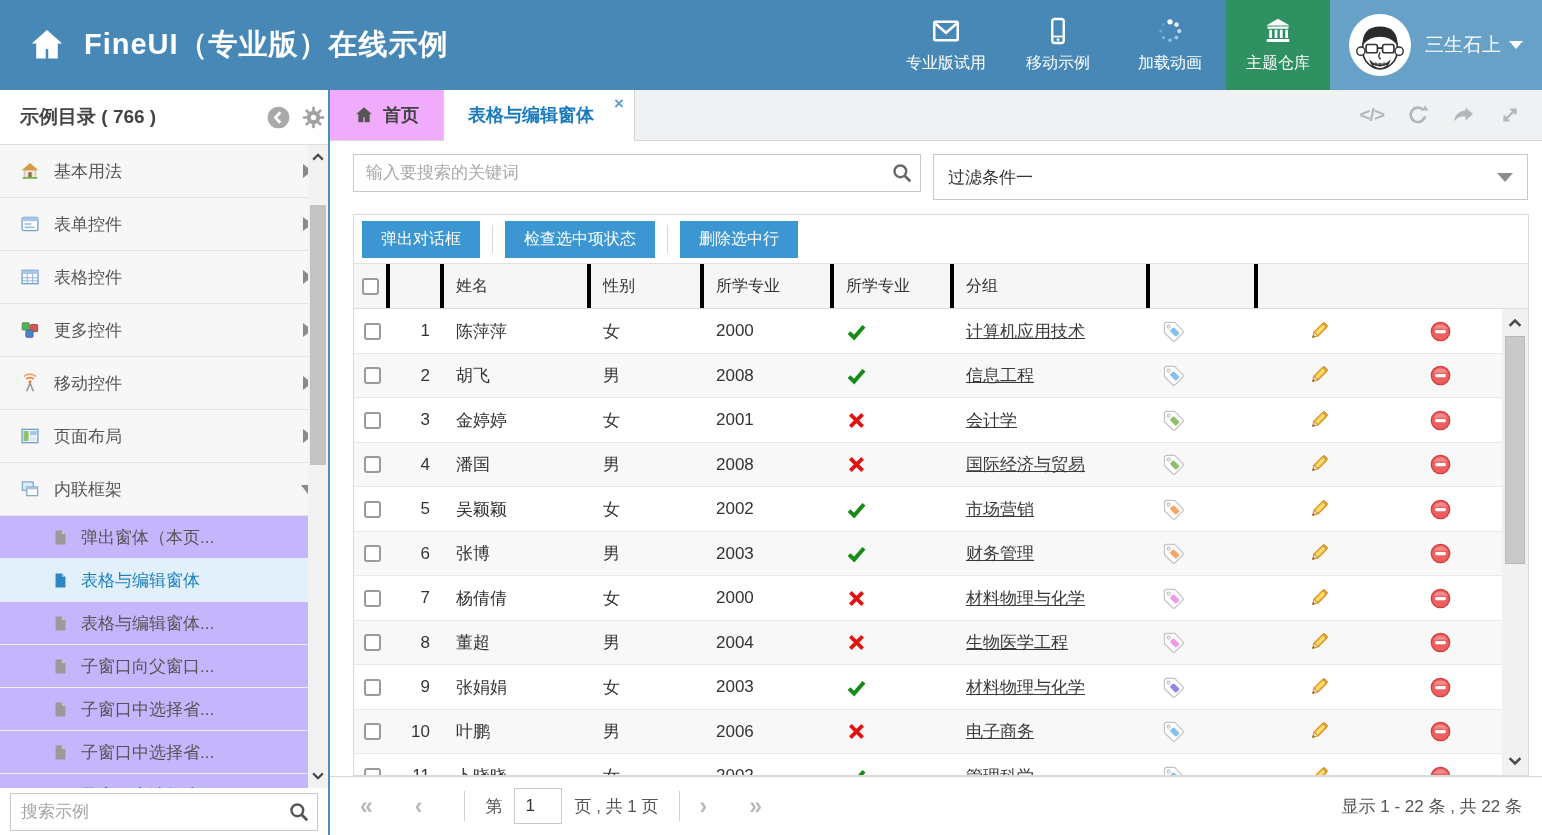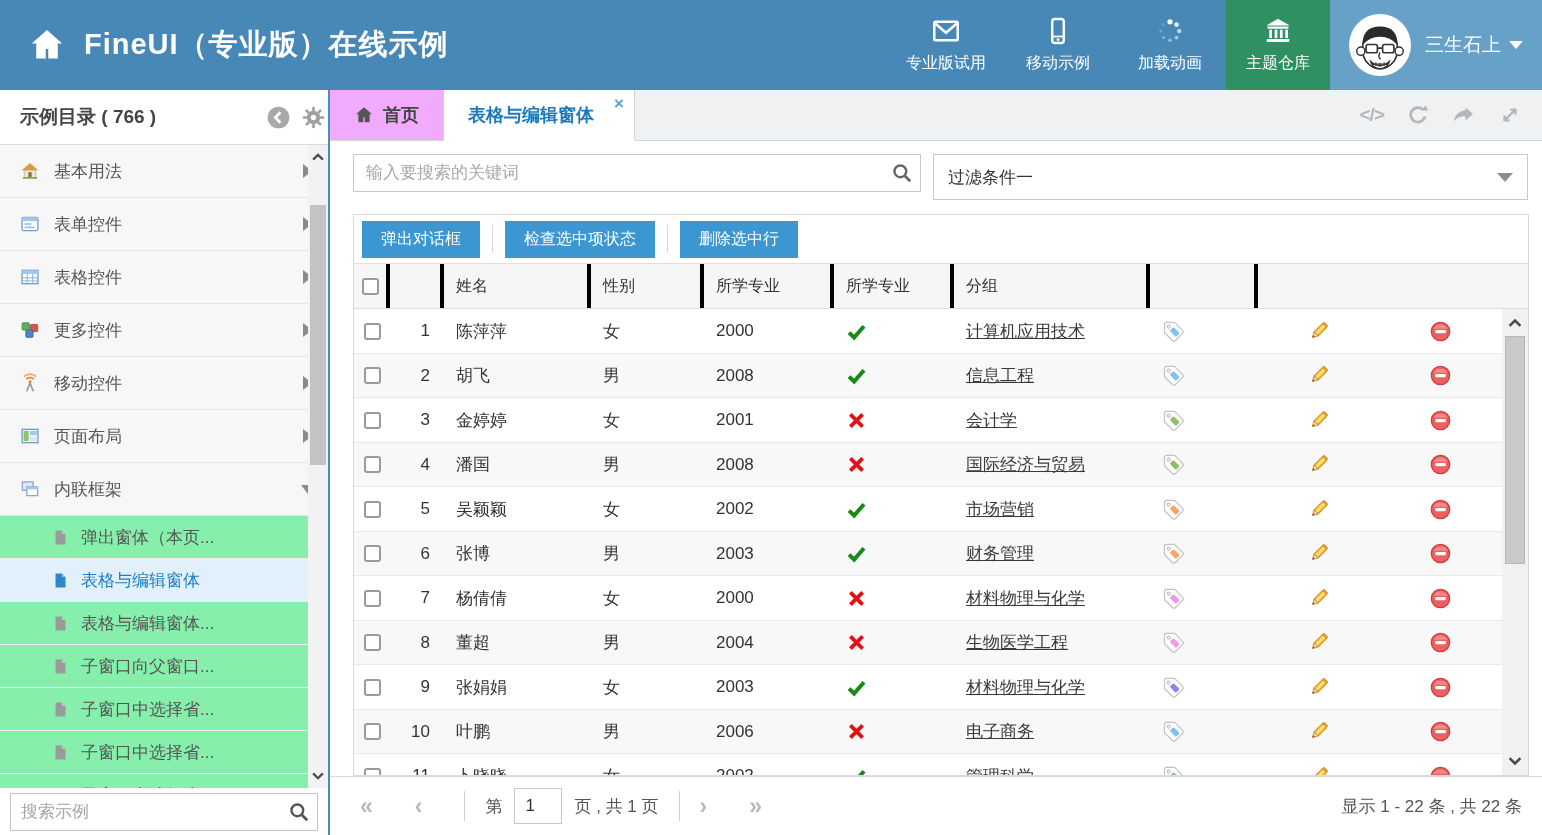--- a/index.html
+++ b/index.html
@@ -30,21 +30,21 @@
   .sb-head { height:55px; display:flex; align-items:center; padding:0 2px 0 20px; border-bottom:1px solid #dcdcdc; }
   .sb-title { font-size:19px; font-weight:bold; color:#444; flex:1; }
   .sb-head svg { width:25px; height:25px; margin-left:10px; cursor:pointer; }
   .sb-menu { height:643px; overflow:hidden; position:relative; background:#fbfbfb; }
   .sb-item { height:53px; display:flex; align-items:center; padding:0 36px 0 20px; border-bottom:1px solid #e4e4e4;
              background:#f7f7f7; font-size:17px; color:#555; cursor:pointer; position:relative; }
   .sb-item svg { width:20px; height:20px; margin-right:14px; flex:none; }
   .arr-r { position:absolute; right:16px; width:0; height:0; border-top:7px solid transparent; border-bottom:7px solid transparent; border-left:9px solid #8a8a8a; }
   .arr-d { position:absolute; right:13px; width:0; height:0; border-left:7px solid transparent; border-right:7px solid transparent; border-top:9px solid #8a8a8a; }
   .sb-sub { height:43px; display:flex; align-items:center; padding:0 20px 0 52px; font-size:17px; color:#555;
-            background:#86efac; border-bottom:1px solid #eee; cursor:pointer; }
+            background:#c4b5fd; border-bottom:1px solid #eee; cursor:pointer; }
   .sb-sub svg { width:17px; height:17px; margin-right:12px; flex:none; }
   .sb-sub.active { background:#e1f0fa; color:#1c7fc2; --file:#2e86c5; --fold:#8fc3e8; }
   .sb-scroll { position:absolute; right:0; top:55px; width:20px; height:643px; background:#f2f2f2; }
   .sb-scroll .thumb { position:absolute; left:2px; width:16px; top:60px; height:260px; background:#c3c3c3; }
   .sb-scroll svg { width:18px; height:18px; position:absolute; left:1px; color:#4a4a4a; }
   .sb-search { height:47px; display:flex; align-items:center; padding:0 10px; }
   .sb-search .box { position:relative; width:100%; }
   .sb-search input { width:100%; height:38px; border:1px solid #c6c6c6; font-size:17px; padding:0 36px 0 10px; color:#333; outline:none; }
   .sb-search input::placeholder { color:#a5a5a5; }
   .mag { position:absolute; right:8px; top:8px; width:22px; height:22px; color:#555; }

